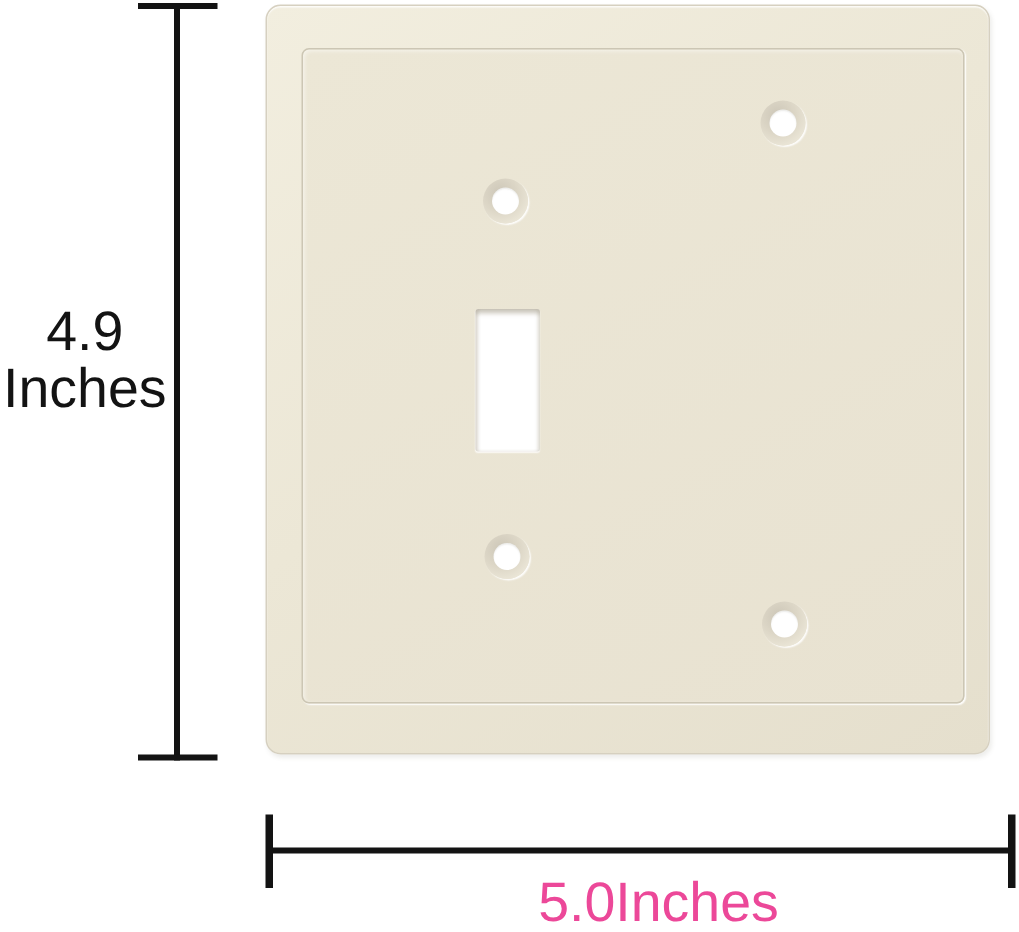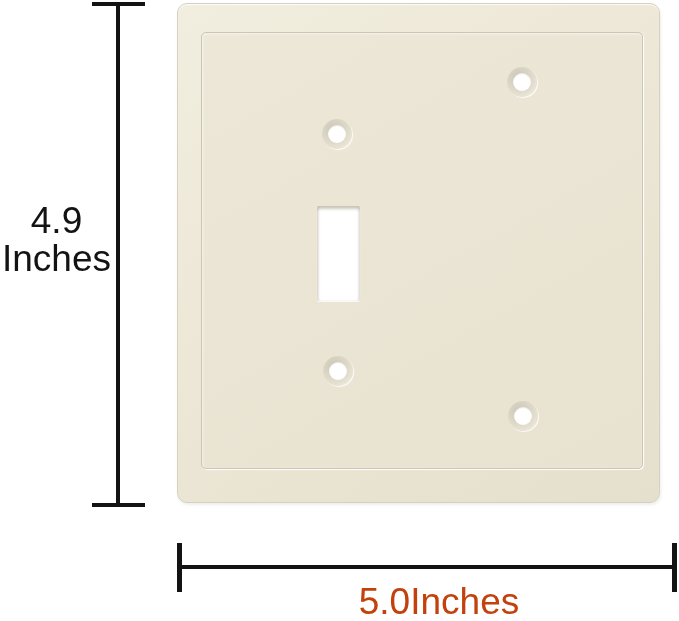--- a/index.html
+++ b/index.html
@@ -23,21 +23,21 @@
 
   .height-label{
     position:absolute;left:0;top:202px;width:113px;
     text-align:center;color:#131313;
     font-size:37px;line-height:38px;letter-spacing:0;
   }
   .height-label span{display:block;}
   .width-label{
     position:absolute;left:299px;top:583px;width:280px;
     display:flex;justify-content:center;gap:0;
-    color:#c2410c;font-size:37px;line-height:38px;
+    color:#ec4899;font-size:37px;line-height:38px;
   }
 
   
   .plate{
     position:absolute;left:177px;top:3px;width:483px;height:500px;
     border-radius:10px;
     border:1px solid #d6d0c0;
     background:linear-gradient(145deg,#f2eedf 0%,#ece7d6 45%,#e5dfcd 100%);
     box-shadow:inset 0 1px 1px rgba(255,255,255,0.85), 1px 2px 3px rgba(90,85,70,0.10);
     box-sizing:border-box;

